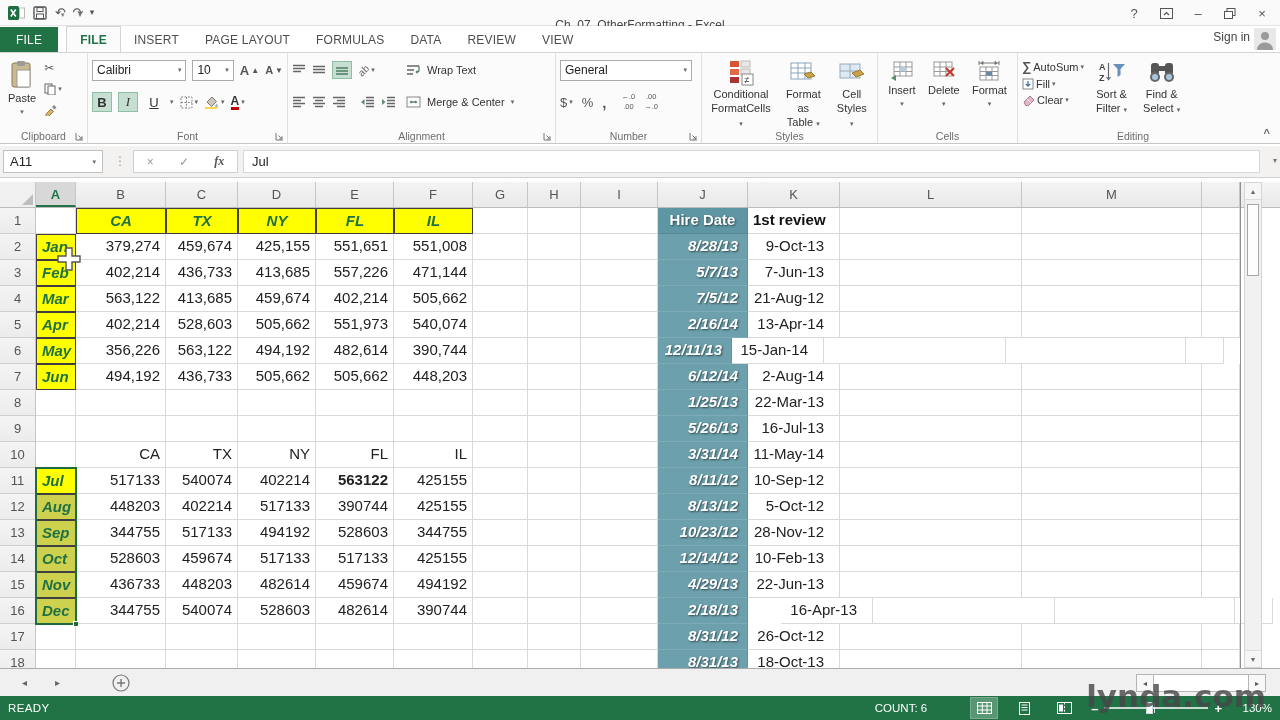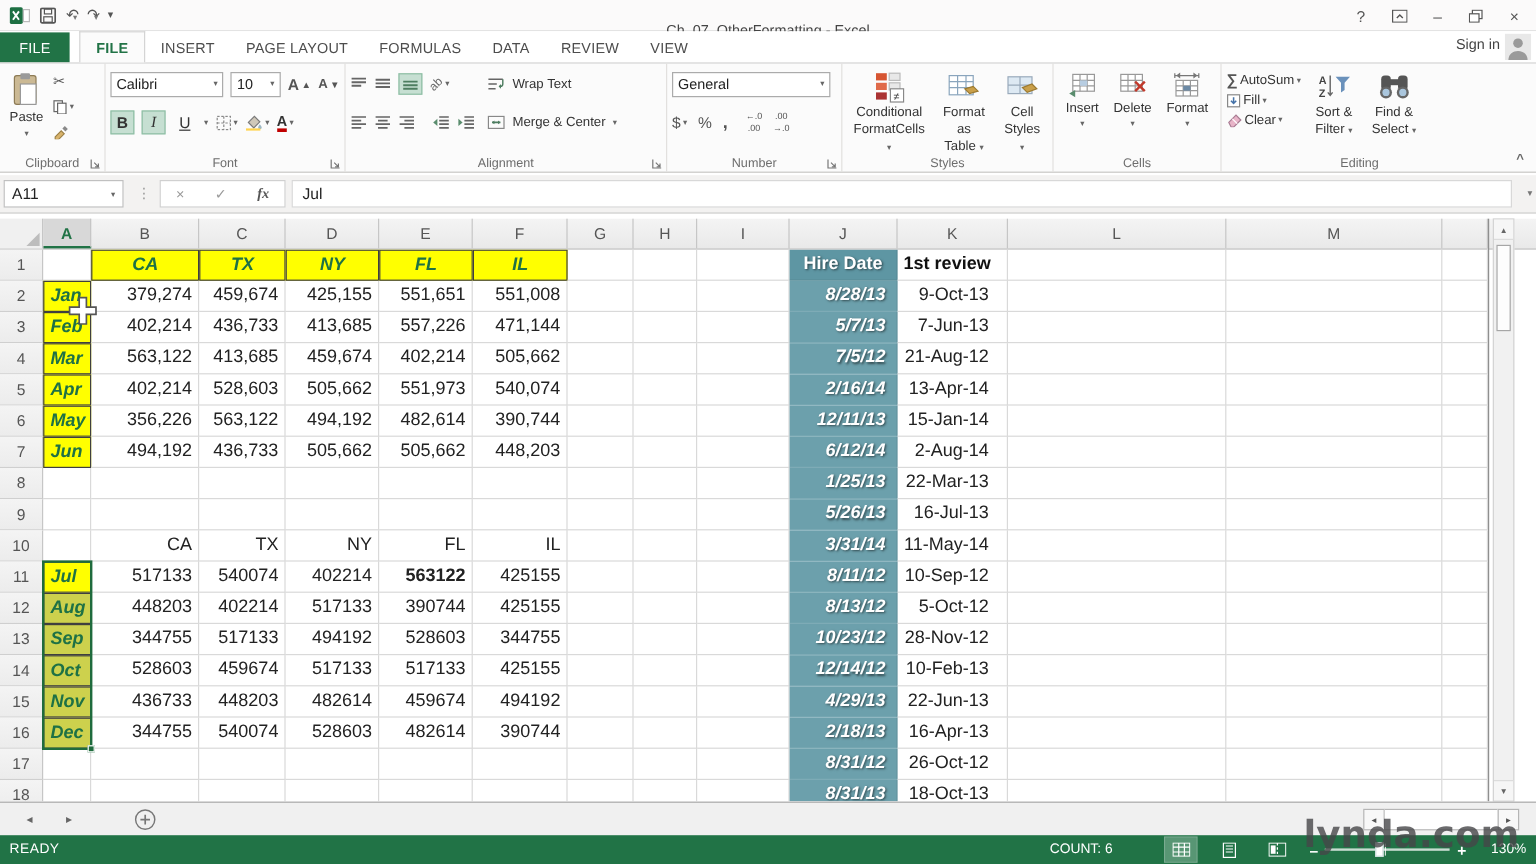--- a/index.html
+++ b/index.html
@@ -608,21 +608,21 @@
           <div class="rhead" style="width: 36px;">6</div>
           <div class="cell c-mo" style="width: 40px;">May</div>
           <div class="cell c-n" style="width: 90px;">356,226</div>
           <div class="cell c-n" style="width: 72px;">563,122</div>
           <div class="cell c-n" style="width: 78px;">494,192</div>
           <div class="cell c-n" style="width: 78px;">482,614</div>
           <div class="cell c-n" style="width: 79px;">390,744</div>
           <div class="cell" style="width: 55px;"></div>
           <div class="cell" style="width: 53px;"></div>
           <div class="cell" style="width: 77px;"></div>
-          <div class="cell c-hd" style="width: 90px;">12/11/13</div>
+          <div class="cell c-hd" style="width: 74px;">12/11/13</div>
           <div class="cell c-rv" style="width: 92px;">15-Jan-14</div>
           <div class="cell" style="width: 182px;"></div>
           <div class="cell" style="width: 180px;"></div>
           <div class="cell" style="width: 38px;"></div>
         </div>
         <div class="grow">
           <div class="rhead" style="width: 36px;">7</div>
           <div class="cell c-mo" style="width: 40px;">Jun</div>
           <div class="cell c-n" style="width: 90px;">494,192</div>
           <div class="cell c-n" style="width: 72px;">436,733</div>
@@ -779,21 +779,21 @@
           <div class="cell c-mo-sel" style="width: 40px;">Dec</div>
           <div class="cell c-n" style="width: 90px;">344755</div>
           <div class="cell c-n" style="width: 72px;">540074</div>
           <div class="cell c-n" style="width: 78px;">528603</div>
           <div class="cell c-n" style="width: 78px;">482614</div>
           <div class="cell c-n" style="width: 79px;">390744</div>
           <div class="cell" style="width: 55px;"></div>
           <div class="cell" style="width: 53px;"></div>
           <div class="cell" style="width: 77px;"></div>
           <div class="cell c-hd" style="width: 90px;">2/18/13</div>
-          <div class="cell c-rv" style="width: 92px;">16-Apr-13</div>
+          <div class="cell c-rv" style="width: 92px; margin-left: 33px;">16-Apr-13</div>
           <div class="cell" style="width: 182px;"></div>
           <div class="cell" style="width: 180px;"></div>
           <div class="cell" style="width: 38px;"></div>
         </div>
         <div class="grow">
           <div class="rhead" style="width: 36px;">17</div>
           <div class="cell" style="width: 40px;"></div>
           <div class="cell" style="width: 90px;"></div>
           <div class="cell" style="width: 72px;"></div>
           <div class="cell" style="width: 78px;"></div>

